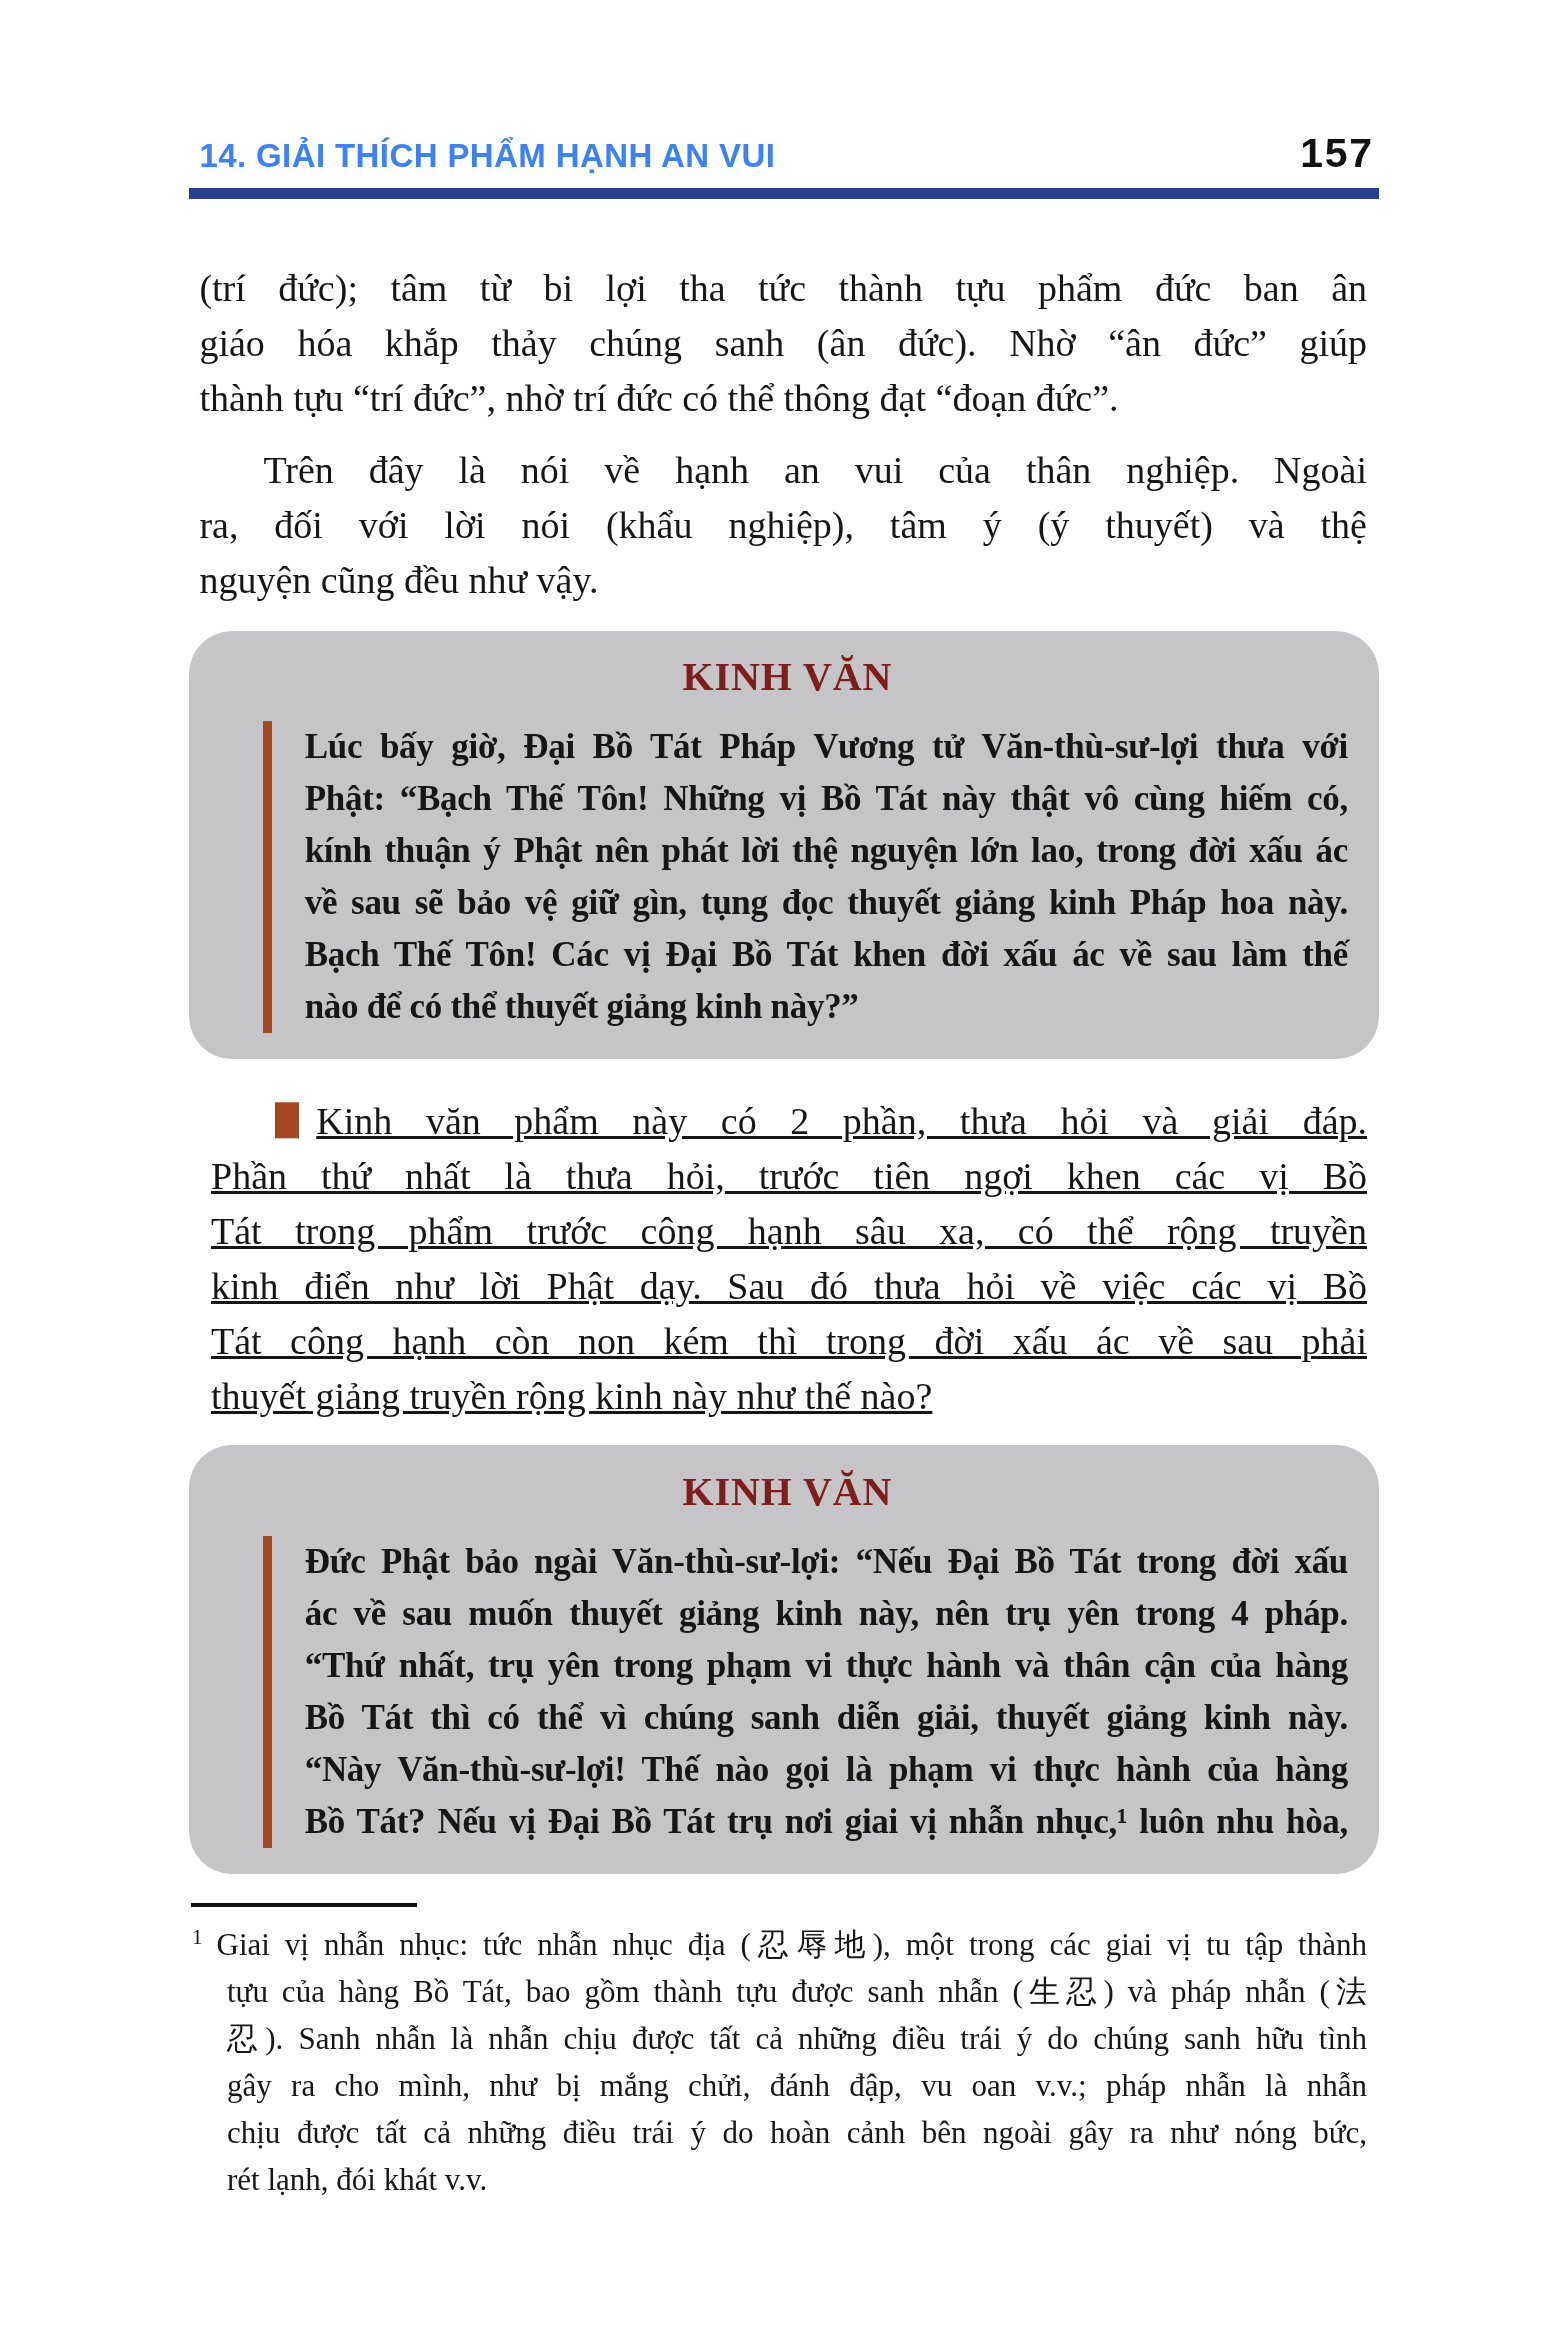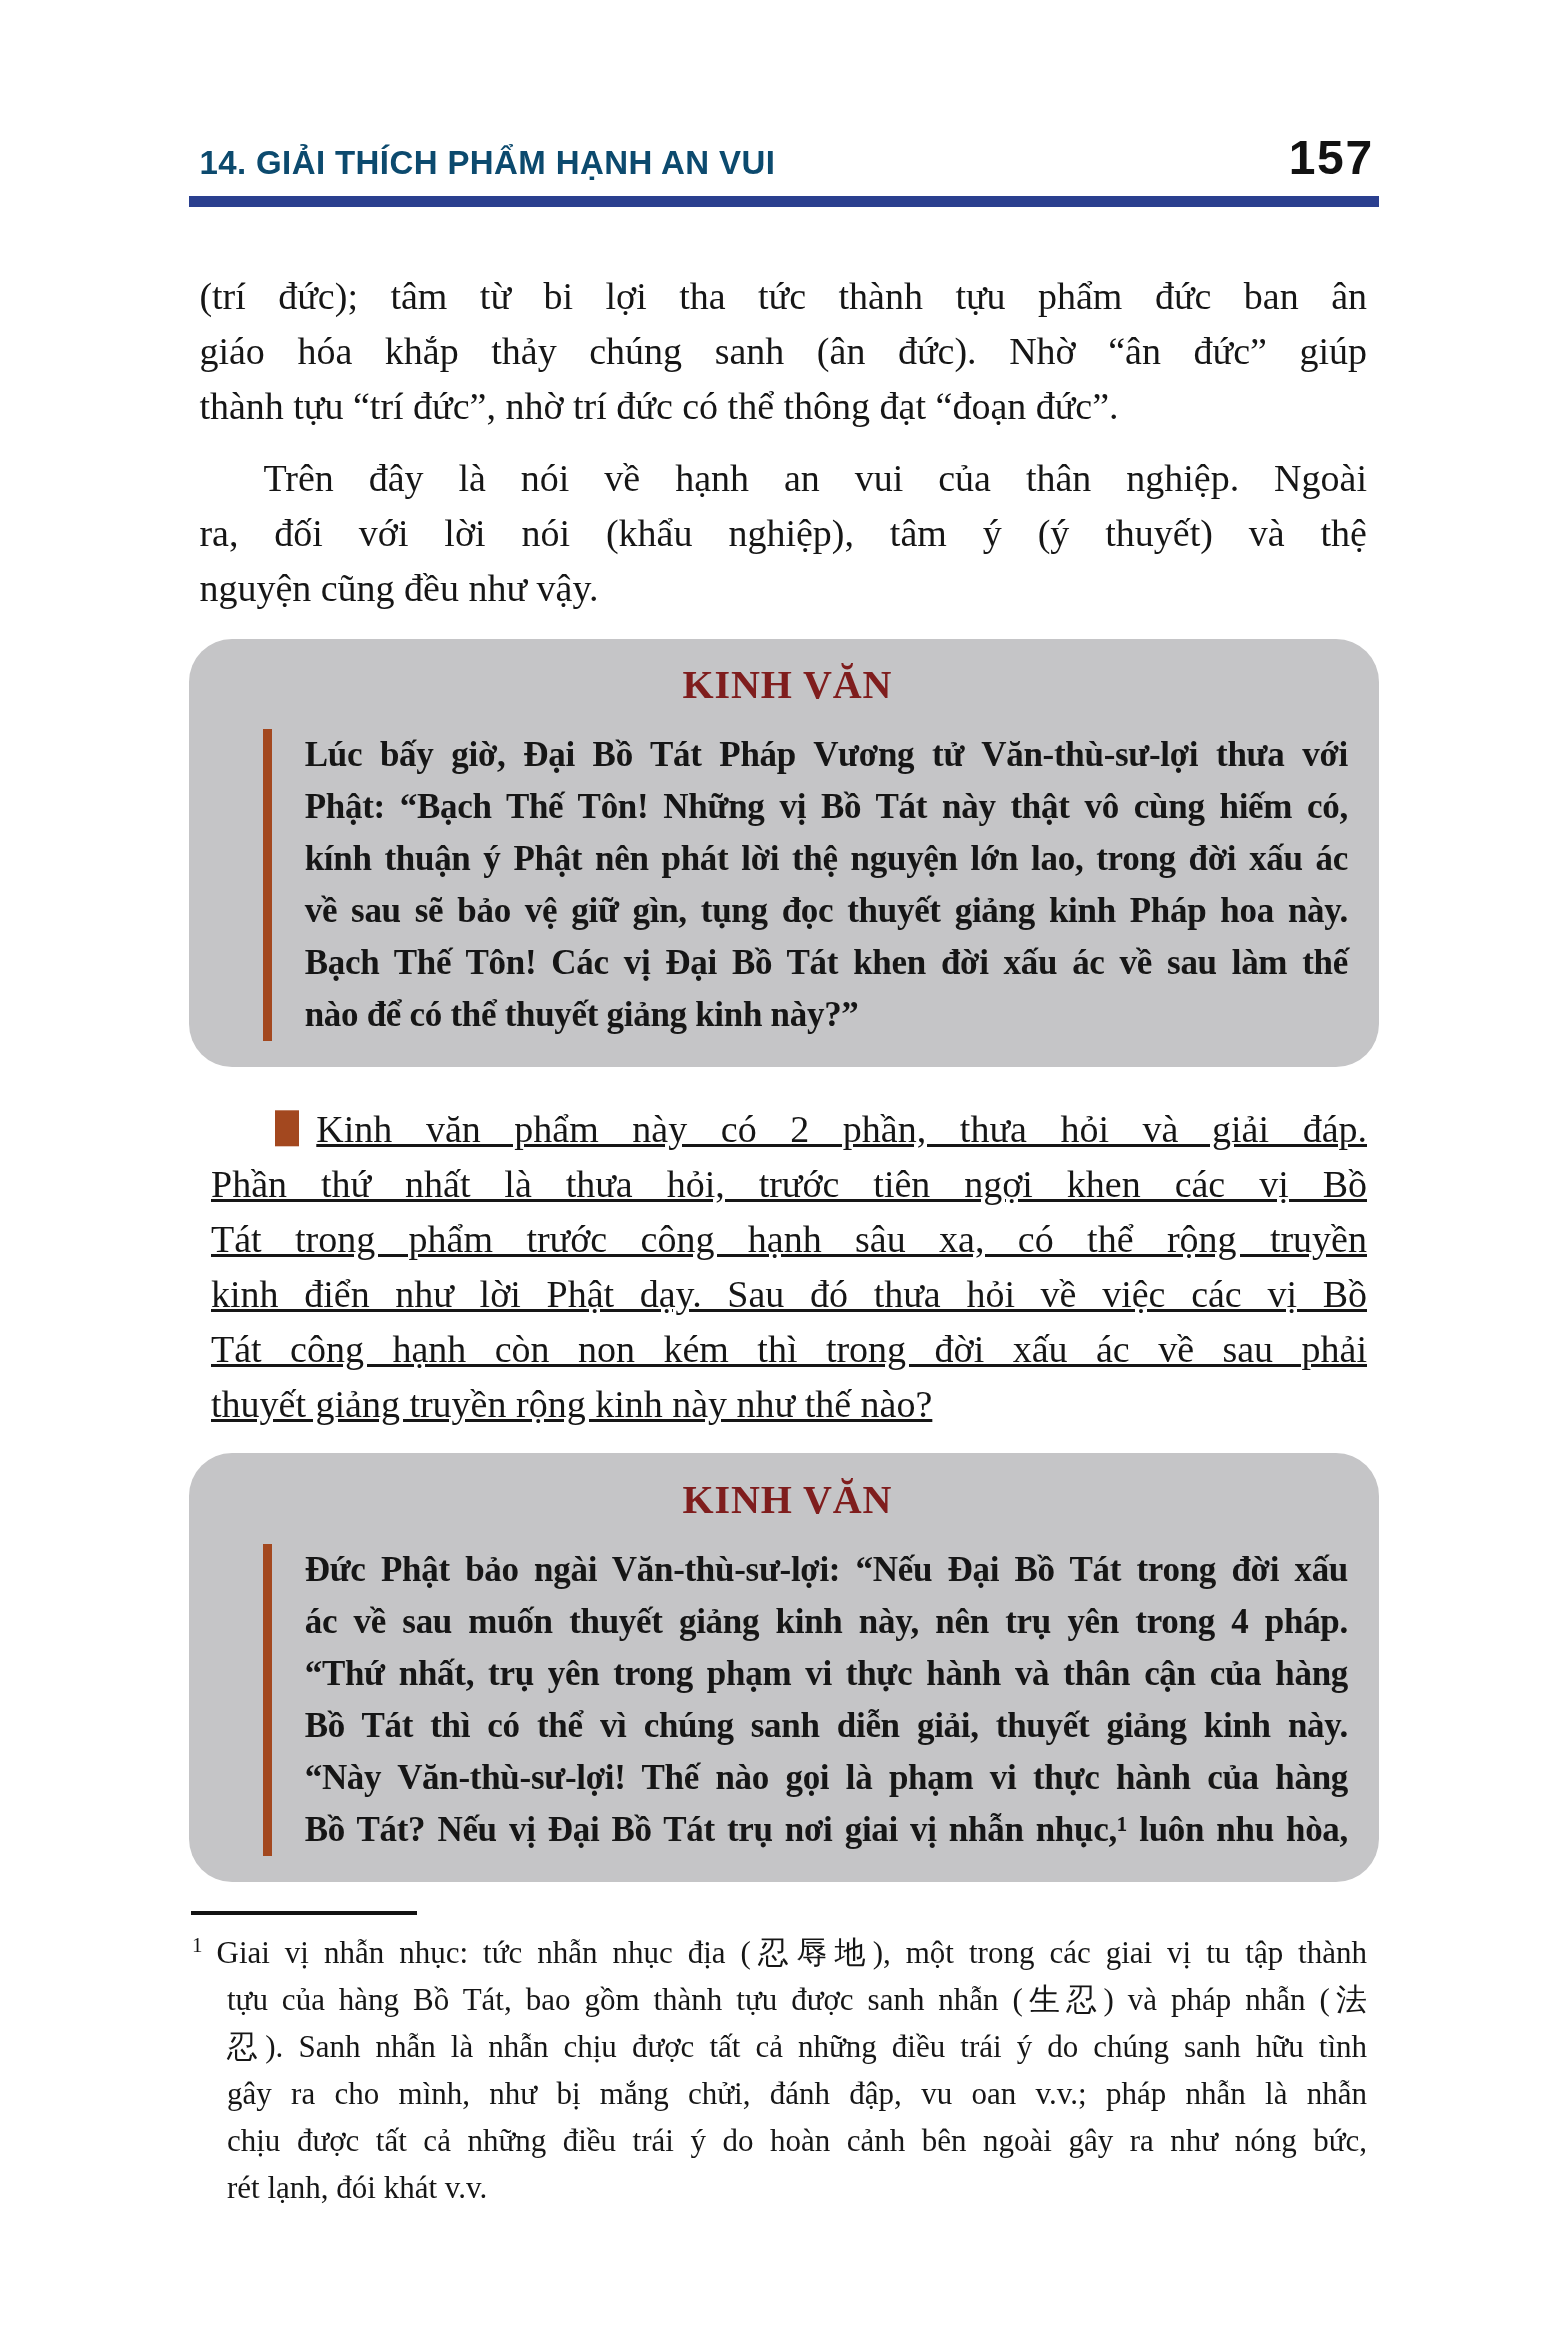--- a/index.html
+++ b/index.html
@@ -17,25 +17,25 @@
     position:relative;
   }
   
   .header-row {
     display:flex; justify-content:space-between; align-items:baseline;
     padding:0 5.2px 0 10.4px;
   }
   .chapter {
     font-family:"Liberation Sans", sans-serif;
     font-weight:bold; font-size:33px; letter-spacing:0.4px;
-    color:#0c4a6e;
+    color:#3b82f6;
   }
   .pagenum {
     font-family:"Liberation Sans", sans-serif;
-    font-weight:bold; font-size:48px; color:#121212;
+    font-weight:bold; font-size:41px; color:#121212;
     letter-spacing:1.7px;
   }
   .rule { height:10.4px; background:#2a3f8f; margin-top:11.3px; }
 
   
   .bodyblock { margin:62px 12px 0 10.4px; }
   .bodyblock.p2 { margin-top:17.3px; }
   .bl {
     font-size:38px; line-height:55px;
     text-align:justify; text-align-last:justify;

